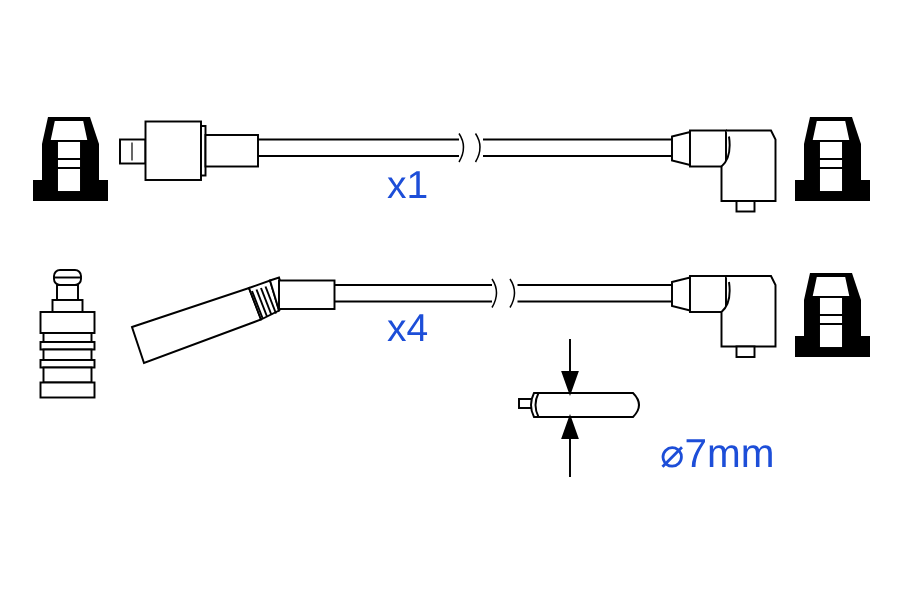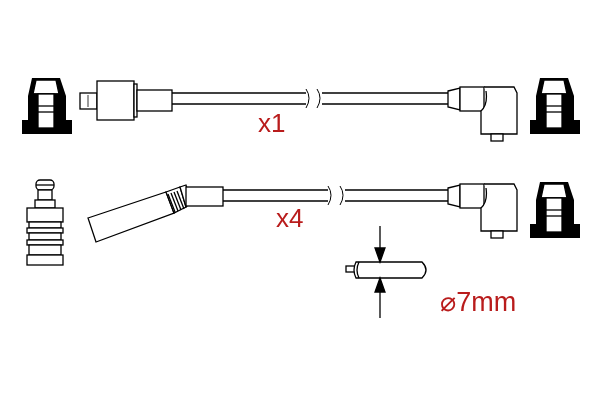--- a/index.html
+++ b/index.html
@@ -1,20 +1,20 @@
 <!DOCTYPE html>
 <html><head>
   <meta charset="utf-8">
   <style>
     html, body { margin: 0; padding: 0; background: #ffffff; }
     body { width: 600px; height: 400px; position: relative; overflow: hidden; font-family: "Liberation Sans", sans-serif; }
     svg { position: absolute; left: 0; top: 0; }
-    .label { position: absolute; font-family: "Liberation Sans", sans-serif; color: #b91c1c; }
+    .label { position: absolute; font-family: "Liberation Sans", sans-serif; color: #1d4ed8; }
     .qty1 { left: 258px; top: 108px; font-size: 26px; }
-    .qty4 { left: 276px; top: 203px; font-size: 26px; }
+    .qty4 { left: 258px; top: 203px; font-size: 26px; }
     .dim { left: 392px; top: 286px; font-size: 27px; margin-left: 48px; }
   </style>
 </head>
 <body>
 
 <svg width="600" height="400" viewBox="0 0 600 400" fill="none" stroke="#000" stroke-width="1.3">
 
   <defs>
     <pattern id="hatch" width="3" height="3" patternUnits="userSpaceOnUse" patternTransform="rotate(45)">
       <line x1="0" y1="0" x2="0" y2="3" stroke="#000" stroke-width="0.8"></line>

